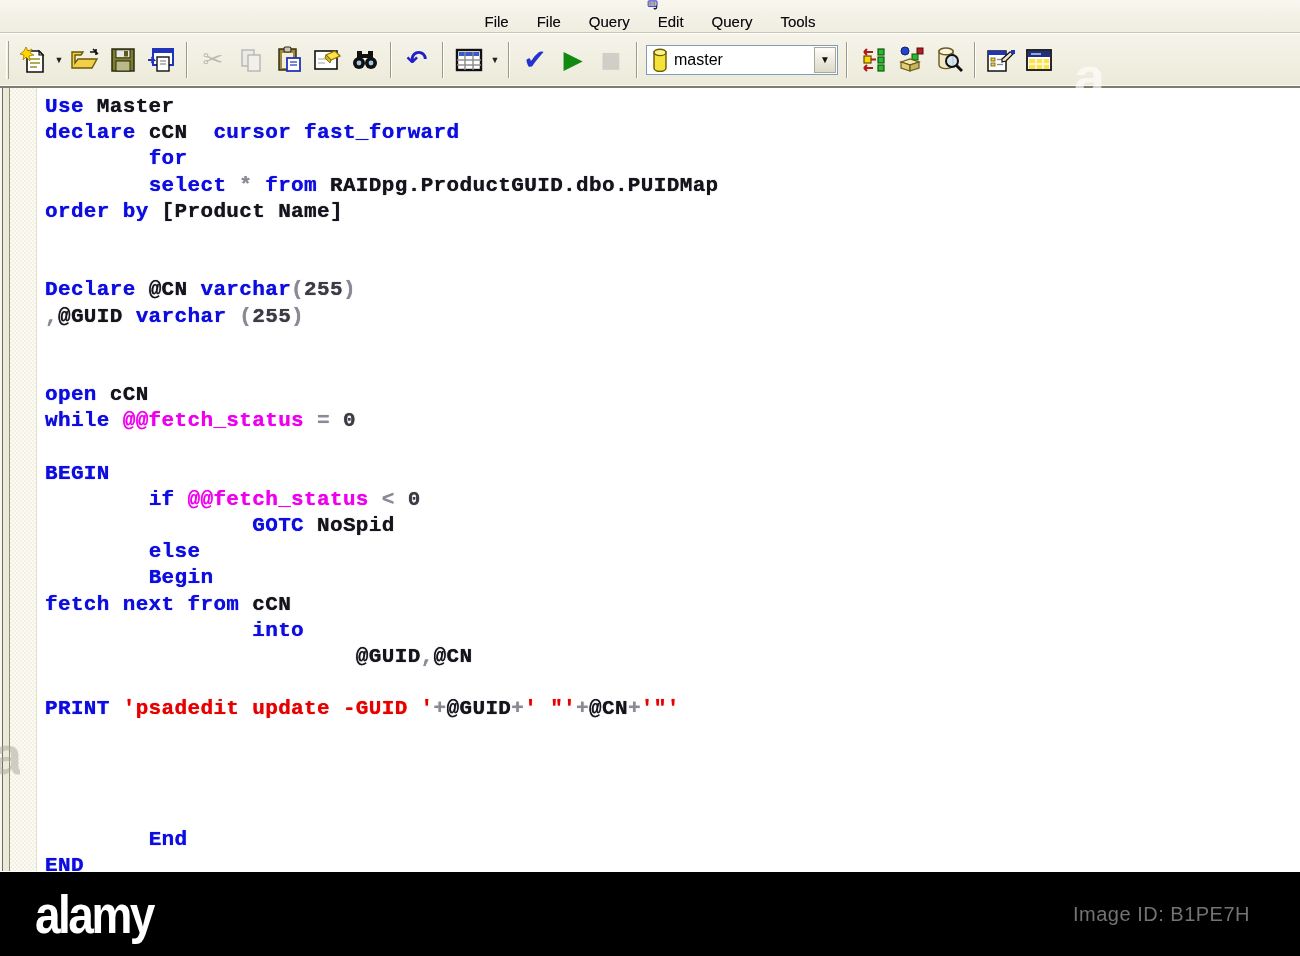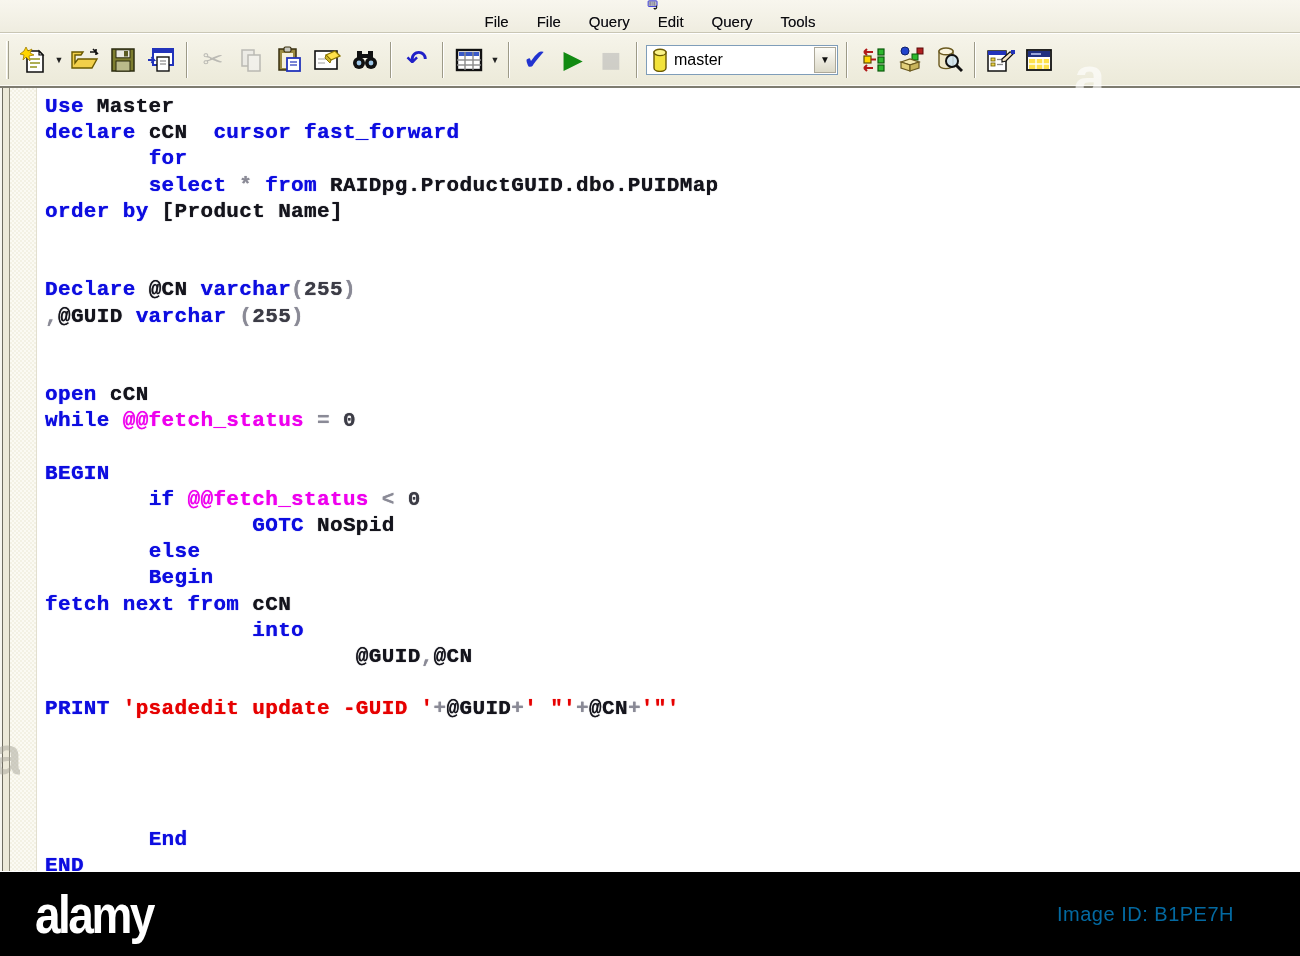--- a/index.html
+++ b/index.html
@@ -59,21 +59,21 @@
                 color:rgba(165,163,152,.5); font-family:"Liberation Sans",sans-serif; }
   .ghost-top { position:absolute; left:1074px; top:10px; font-size:56px; font-weight:bold;
                color:rgba(255,255,255,.62); z-index:4; pointer-events:none;
                font-family:"Liberation Sans",sans-serif; }
 
   
   .footer { position:absolute; left:0; bottom:0; width:1300px; height:84px; background:#000;
             display:flex; align-items:center; }
   .alamy-logo { margin-left:35px; color:#fff; font-size:46px; font-weight:bold;
                 letter-spacing:-2.5px; transform:scaleY(1.18); font-family:"Liberation Sans",sans-serif; }
-  .footer-right { margin-left:auto; margin-right:66px; text-align:right; color:#0369a1; }
+  .footer-right { margin-left:auto; margin-right:50px; text-align:right; color:#737373; }
   .footer-id { font-size:20px; letter-spacing:.5px; }
   .footer-url { font-size:26px; font-weight:bold; margin-top:2px; }
 
   svg { display:block; }
 </style>
 </head>
 <body>
 
 <div class="window">
 

